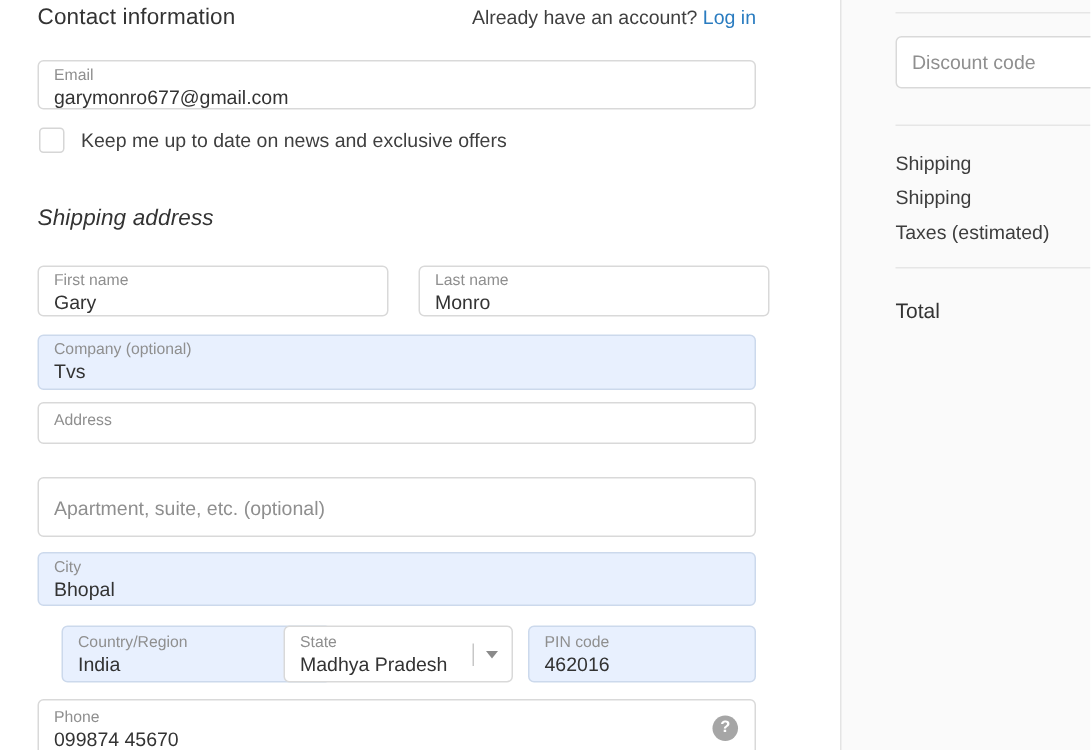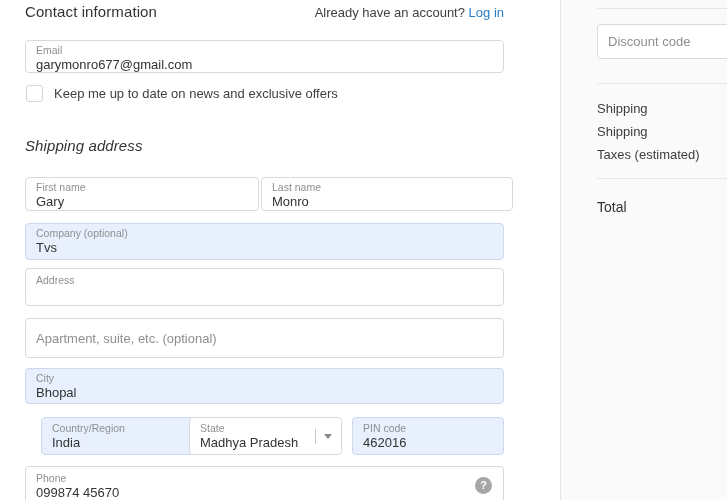--- a/index.html
+++ b/index.html
@@ -108,31 +108,31 @@
     <div class="checkbox"></div>
     <div class="checkbox-label">Keep me up to date on news and exclusive offers</div>
   </div>
 
   <h1 class="section-heading" style="position:absolute; top:137px; left:0;font-style:italic;">Shipping address</h1>
 
   <div class="field" style="top:177px; left:0; width:234px; height:34px;">
     <div class="flabel">First name</div>
     <div class="fvalue">Gary</div>
   </div>
-  <div class="field" style="top:177px; left:236px; width:252px; height:34px;">
+  <div class="field" style="top:177px; left:254px; width:234px; height:34px;">
     <div class="flabel">Last name</div>
     <div class="fvalue">Monro</div>
   </div>
 
   <div class="field autofill" style="top:223px; height:37px;">
     <div class="flabel">Company (optional)</div>
     <div class="fvalue">Tvs</div>
   </div>
 
-  <div class="field" style="top:268px; height:38px; padding-top:5px;">
+  <div class="field" style="top:268px; height:28px; padding-top:5px;">
     <div class="flabel">Address</div>
   </div>
 
   <input class="text-input" style="top: 318px; left: 0px; width: 479px; height: 40px;" placeholder="Apartment, suite, etc. (optional)">
 
   <div class="field autofill" style="top:368px; height:36px;">
     <div class="flabel">City</div>
     <div class="fvalue">Bhopal</div>
   </div>
 

